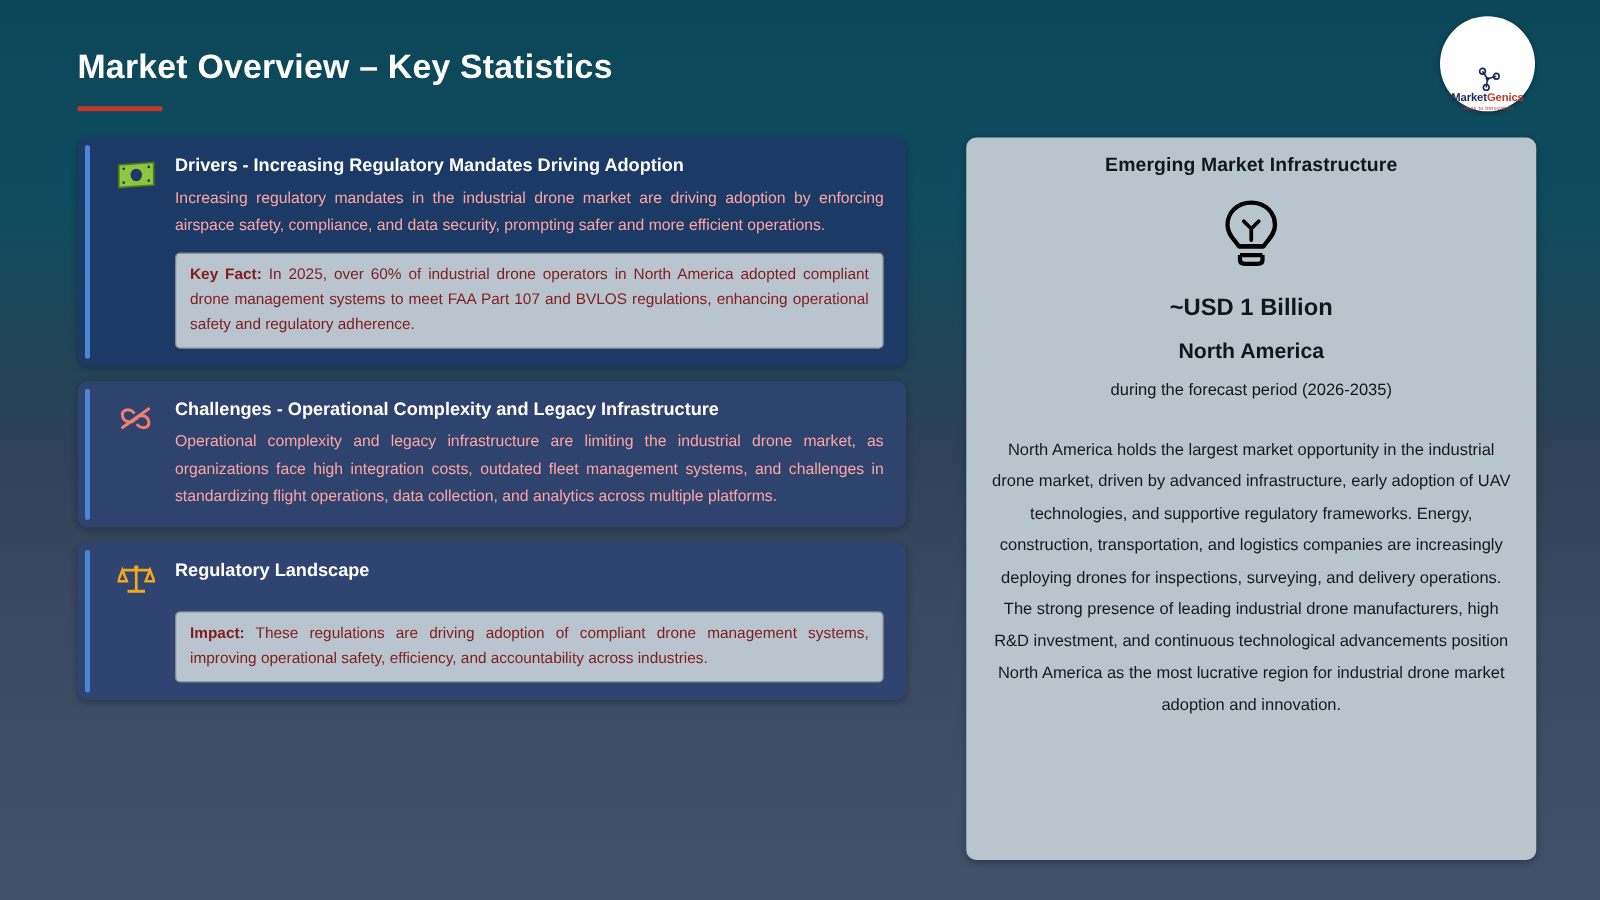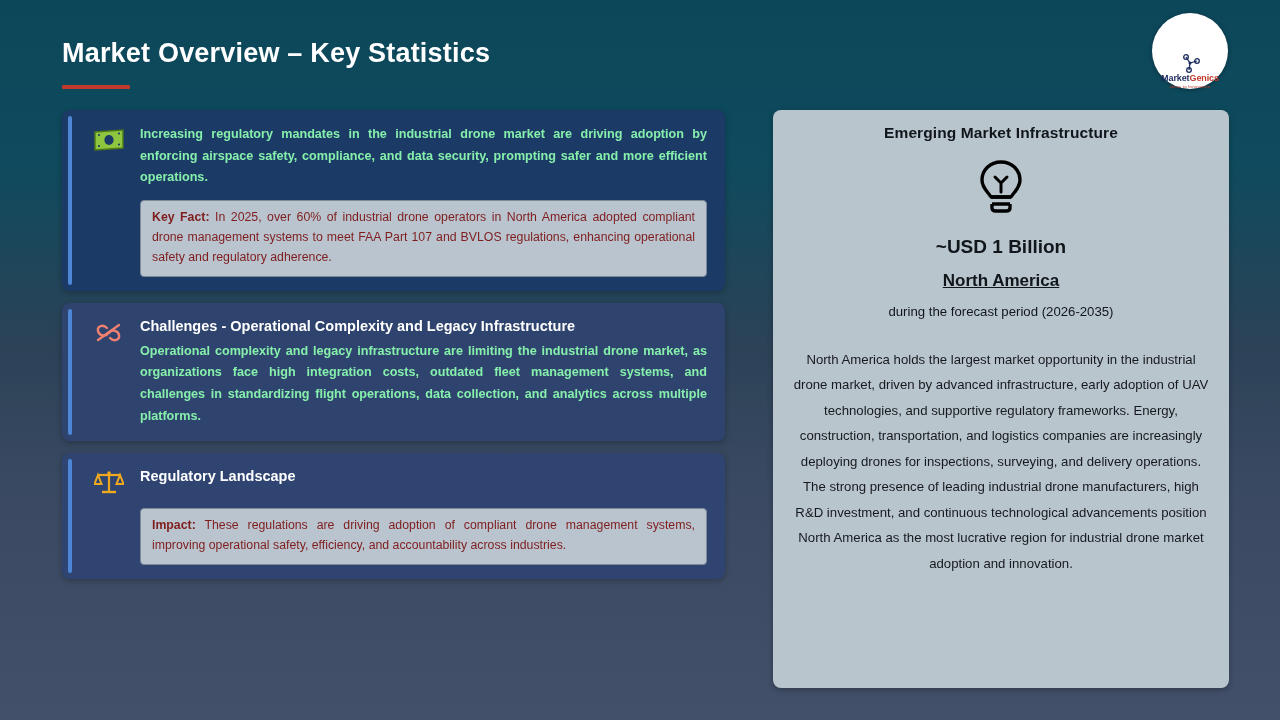--- a/index.html
+++ b/index.html
@@ -61,22 +61,22 @@
 
   .card-head { display:flex; align-items:flex-start; gap:14px; }
   .card-icon { width:34px; min-width:34px; height:30px;
                display:flex; align-items:center; justify-content:center; padding-top:2px;}
   .card-body { flex:1; }
   .card-title {
     font-size:14.5px; font-weight:bold; color:#ffffff;
     line-height:1.25; margin-bottom:6px;
   }
   .card-text {
-    font-size:12.6px; line-height:1.72; color:#86efac;
-    text-align:justify; text-justify:inter-word;font-weight:bold;
+    font-size:12.6px; line-height:1.72; color:#fca5a5;
+    text-align:justify; text-justify:inter-word;
   }
 
   
   .callout {
     margin-top:11px; margin-left:48px;
     background:#b9c4cf;
     border:1px solid #7d8b99;
     border-radius:4px;
     padding:7px 11px 8px 11px;
     color:#7f1d1d;
@@ -94,21 +94,21 @@
     padding:14px 20px 10px 20px;
     color:#11161b;
     text-align:center;
     box-shadow:0 2px 6px rgba(0,0,0,.28);
     overflow:hidden;
   }
   .rp-title { font-size:15.5px; font-weight:bold; letter-spacing:.1px; }
   .rp-bulb { margin:16px 0 20px 0; display:flex; justify-content:center; }
   .rp-value { font-size:19px; font-weight:bold; margin-bottom:13px; }
   .rp-sub   { font-size:13.4px; margin-bottom:15px; }
-  .rp-region{ font-size:17px; font-weight:bold; margin-bottom:13px;text-decoration:underline; }
+  .rp-region{ font-size:17px; font-weight:bold; margin-bottom:13px; }
   .rp-period{ font-size:13.2px; }
   .rp-para {
     margin-top:28px;
     font-size:13.2px; line-height:1.93; text-align:center; color:#16191d;
   }
 </style>
 </head>
 <body>
 
 <div class="page-title">Market Overview – Key Statistics</div>
@@ -140,20 +140,21 @@
         <svg width="30" height="22" viewBox="0 0 30 22">
           <path d="M1 3 L29 1 L29 19 L1 21 Z" fill="#8ec63f" stroke="#4e7a18" stroke-width="1.4"></path>
           <ellipse cx="15" cy="11" rx="4.6" ry="5" fill="#1b3a66"></ellipse>
           <circle cx="5" cy="6" r="1.1" fill="#1b3a66"></circle>
           <circle cx="25" cy="4.5" r="1.1" fill="#1b3a66"></circle>
           <circle cx="5" cy="17" r="1.1" fill="#1b3a66"></circle>
           <circle cx="25" cy="15.5" r="1.1" fill="#1b3a66"></circle>
         </svg>
       </span>
       <div class="card-body">
+        <div class="card-title">Drivers - Increasing Regulatory Mandates Driving Adoption</div>
         <div class="card-text">Increasing regulatory mandates in the industrial drone market are driving adoption by enforcing airspace safety, compliance, and data security, prompting safer and more efficient operations.</div>
       </div>
     </div>
     <div class="callout"><b>Key Fact:</b><span> In 2025, over 60% of industrial drone operators in North America adopted compliant drone management systems to meet FAA Part 107 and BVLOS regulations, enhancing operational safety and regulatory adherence.</span></div>
   </div>
 
   <div class="card card-2">
     <div class="card-head">
       <span class="card-icon">
         <svg width="30" height="26" viewBox="0 0 30 26">

